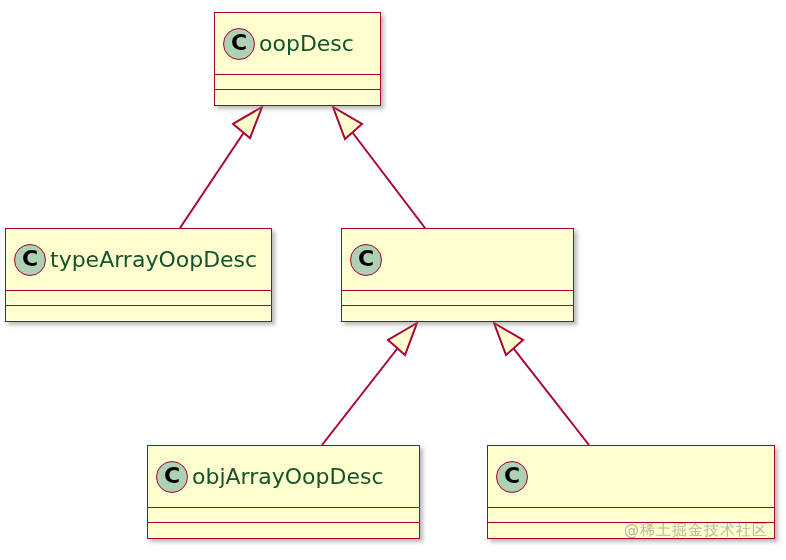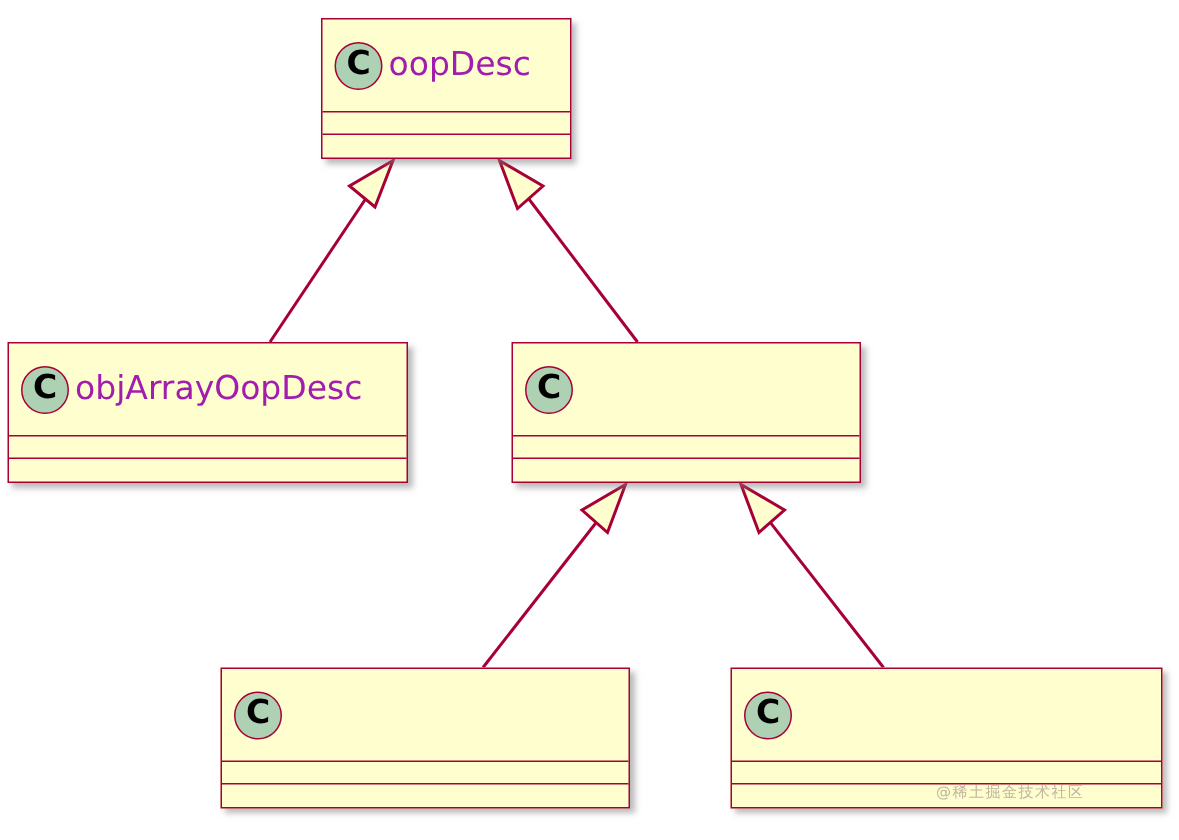--- a/index.html
+++ b/index.html
@@ -34,21 +34,21 @@
   }
   .uml-compartment {
     box-sizing: border-box;
     height: 15px;
   }
   .uml-compartment.divided {
     border-bottom: 1.5px solid #A80036;
   }
   .uml-name {
     font-size: 22px;
-    color: #a21caf;
+    color: #14532d;
     white-space: nowrap;
     letter-spacing: 0px;
     line-height: 1;
   }
 
   
   .class-icon {
     position: relative;
     flex: 0 0 auto;
     width: 32px;
@@ -78,21 +78,21 @@
     top: 0;
     width: 786px;
     height: 560px;
     pointer-events: none;
   }
 
   
   .watermark {
     position: absolute;
     font-family: "DejaVu Sans", sans-serif;
-    font-size: 10px;
+    font-size: 15px;
     color: rgba(140,120,120,0.55);
     white-space: nowrap;
     letter-spacing: 1px;
   }
 </style>
 </head>
 <body>
 
 <div id="canvas">
 
@@ -128,41 +128,42 @@
     </div>
     <div class="uml-compartment divided"></div>
     <div class="uml-compartment"></div>
   </div>
 
   <div class="uml-class" style="left:5px; top:228px; width:267px; height:94px;">
     <div class="uml-title">
       <div class="class-icon">
         <span>C</span>
       </div>
-      <div class="uml-name">objArrayOopDesc</div>
+      <div class="uml-name">typeArrayOopDesc</div>
     </div>
     <div class="uml-compartment divided"></div>
     <div class="uml-compartment"></div>
   </div>
 
   <div class="uml-class" style="left:341px; top:228px; width:233px; height:94px;">
     <div class="uml-title">
       <div class="class-icon">
         <span>C</span>
       </div>
     </div>
     <div class="uml-compartment divided"></div>
     <div class="uml-compartment"></div>
   </div>
 
   <div class="uml-class" style="left:147px; top:445px; width:273px; height:94px;">
     <div class="uml-title">
       <div class="class-icon">
         <span>C</span>
       </div>
+      <div class="uml-name">objArrayOopDesc</div>
     </div>
     <div class="uml-compartment divided"></div>
     <div class="uml-compartment"></div>
   </div>
 
   <div class="uml-class" style="left:487px; top:445px; width:288px; height:94px;">
     <div class="uml-title">
       <div class="class-icon">
         <span>C</span>
       </div>

